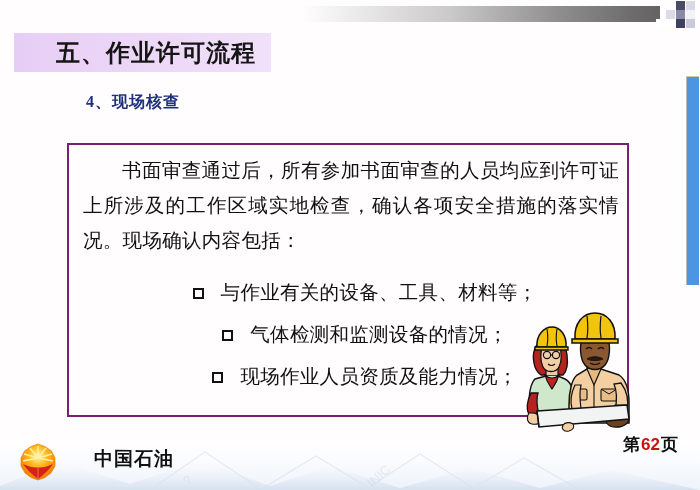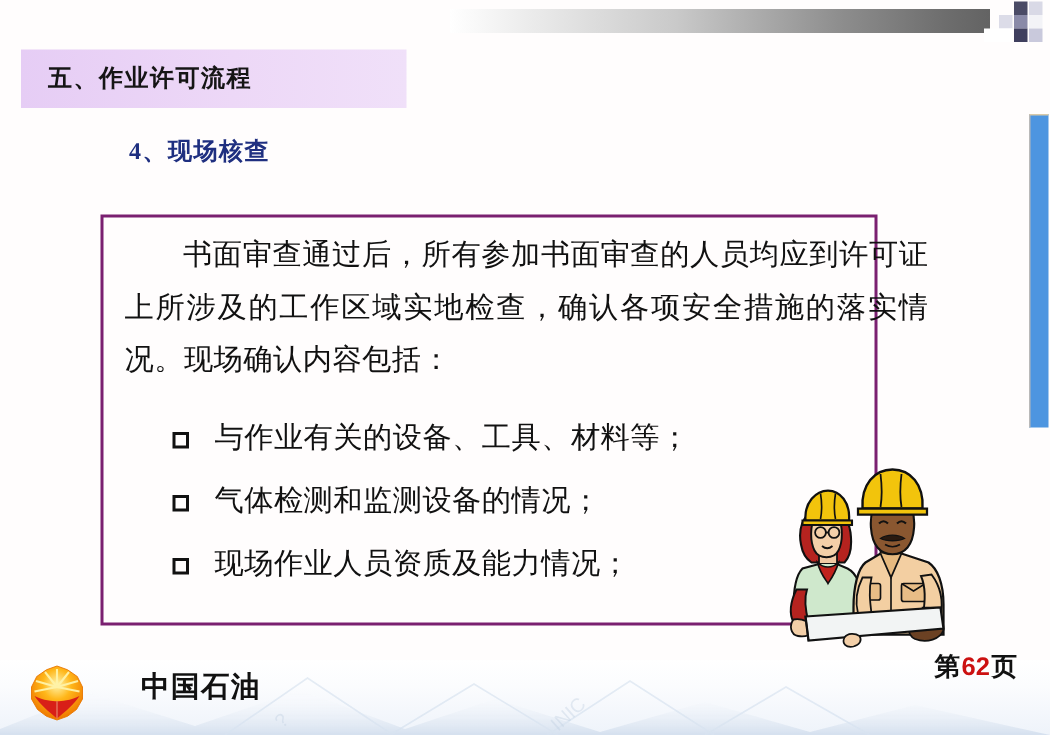--- a/index.html
+++ b/index.html
@@ -58,46 +58,47 @@
     top: 33px;
     width: 257px;
     height: 39px;
     background: linear-gradient(to right, #e6cdf5 0%, #edd8f7 55%, #f0e0f9 100%);
     display: flex;
     align-items: center;
   }
   .title-banner-text {
     font-family: "Liberation Sans", "DejaVu Sans", sans-serif;
     font-weight: bold;
-    font-size: 16px;
+    font-size: 24px;
     color: #151515;
     padding-left: 18px;
     letter-spacing: 1px;
     line-height: 1;
+    margin-left: 24px;
   }
 
   
   .subtitle {
     position: absolute;
     left: 86px;
     top: 94px;
     font-family: "Liberation Serif", "DejaVu Serif", serif;
     font-weight: bold;
     font-size: 16px;
     color: #1f2f80;
     letter-spacing: 1px;
     line-height: 1;
   }
 
   
   .content-box {
     position: absolute;
     left: 67px;
     top: 143px;
-    width: 518px;
+    width: 562px;
     height: 274px;
     border: 2px solid #7a2070;
     box-sizing: border-box;
     background: transparent;
   }
   .para {
     position: absolute;
     left: 14px;
     top: 8px;
     width: 536px;
@@ -111,20 +112,21 @@
   .bullets {
     position: absolute;
     left: 46px;
     top: 127px;
     width: 500px;
   }
   .bullet-row {
     display: flex;
     align-items: center;
     height: 42px;
+    justify-content: center;
   }
   .bullet-box {
     width: 11px;
     height: 11px;
     border: 2.5px solid #111111;
     box-sizing: border-box;
     margin-right: 17px;
     flex: 0 0 auto;
   }
   .bullet-text {

